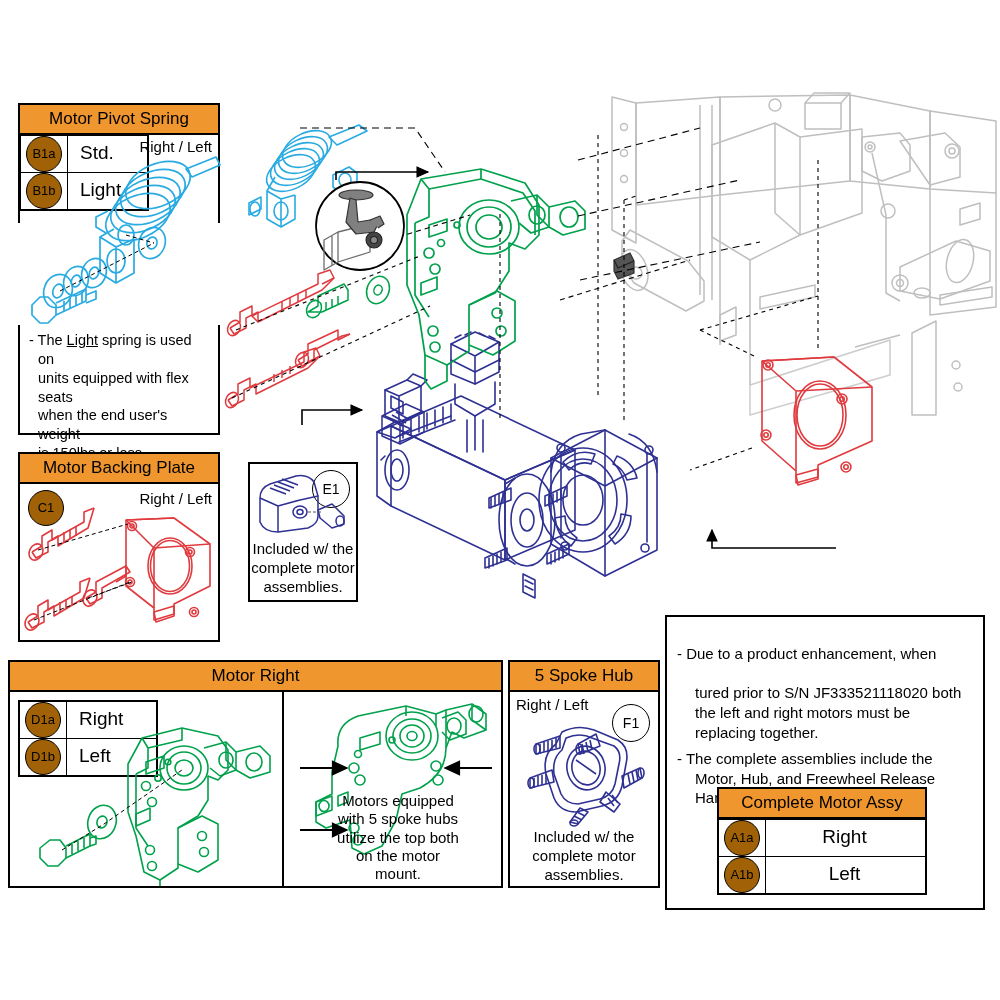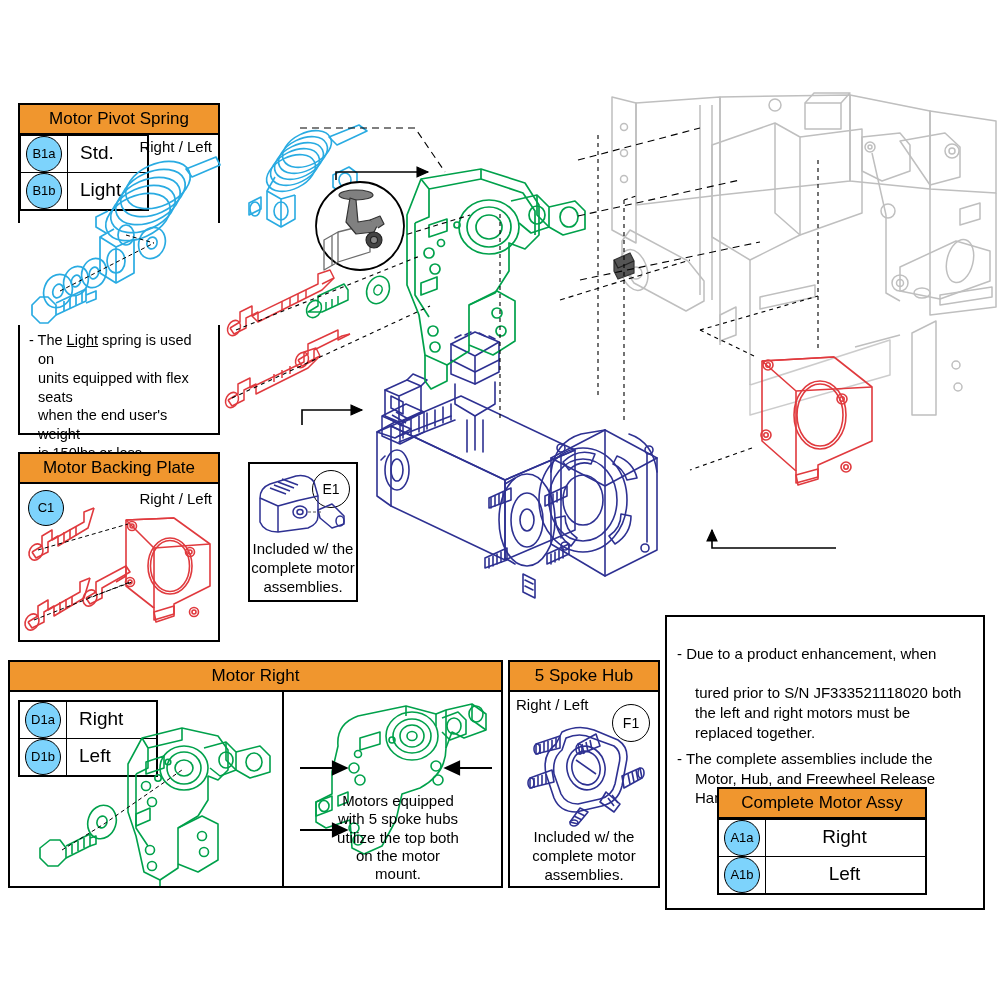--- a/index.html
+++ b/index.html
@@ -14,21 +14,21 @@
          font-size:17px;font-weight:400;line-height:1;padding:5px 0 6px;color:#000;}
   .pbody{position:relative;width:100%;box-sizing:border-box;}
 
   
   .reftable{border:2px solid #000;border-collapse:collapse;background:#fff;}
   .reftable td{border:1px solid #000;padding:0;vertical-align:middle;}
   .reftable td.code{width:46px;text-align:center;}
   .reftable td.lab{padding:2px 14px 4px 12px;font-size:19px;white-space:nowrap;}
   .bubble{display:inline-block;width:34px;height:34px;line-height:34px;
           border:1.6px solid #000;border-radius:50%;text-align:center;
-          font-size:13px;background:#7dd3fc;}
+          font-size:13px;background:#a16207;}
   .rl{position:absolute;font-size:15px;}
 
   .note{font-size:14.5px;line-height:1.30;}
   .note p{margin:0 0 7px 0;text-indent:-9px;padding-left:9px;}
   .u{text-decoration:underline;}
 
   .cap{position:absolute;text-align:center;font-size:15px;line-height:1.25;}
 
   .freecircle{position:absolute;width:36px;height:36px;border:1.6px solid #000;
               border-radius:50%;text-align:center;line-height:36px;font-size:14px;background:#fff;}
@@ -594,21 +594,21 @@
     </div>
   </div>
 
   <div class="panel" style="left:665px;top:615px;width:320px;height:295px;">
     <div class="note" style="padding:8px 8px 0 10px;font-size:15px;line-height:1.31;margin-top:19px;">
       <p>
         <span>- Due to a product enhancement, when</span><br>
         <br>
         <span style="padding-left:9px;">tured prior to S/N JF333521118020 both</span><br>
         <span style="padding-left:9px;">the left and right motors must be</span><br>
-        <span style="padding-left:9px;">replaced together.</span>
+        <span style="padding-left:9px;">replacing together.</span>
       </p>
       <p>
         <span>- The complete assemblies include the</span><br>
         <span style="padding-left:9px;">Motor, Hub, and Freewheel Release</span><br>
         <span style="padding-left:9px;">Handle.</span>
       </p>
     </div>
 
     <div style="position:absolute;left:50px;top:170px;width:210px;">
       <div style="border:2px solid #000;">

